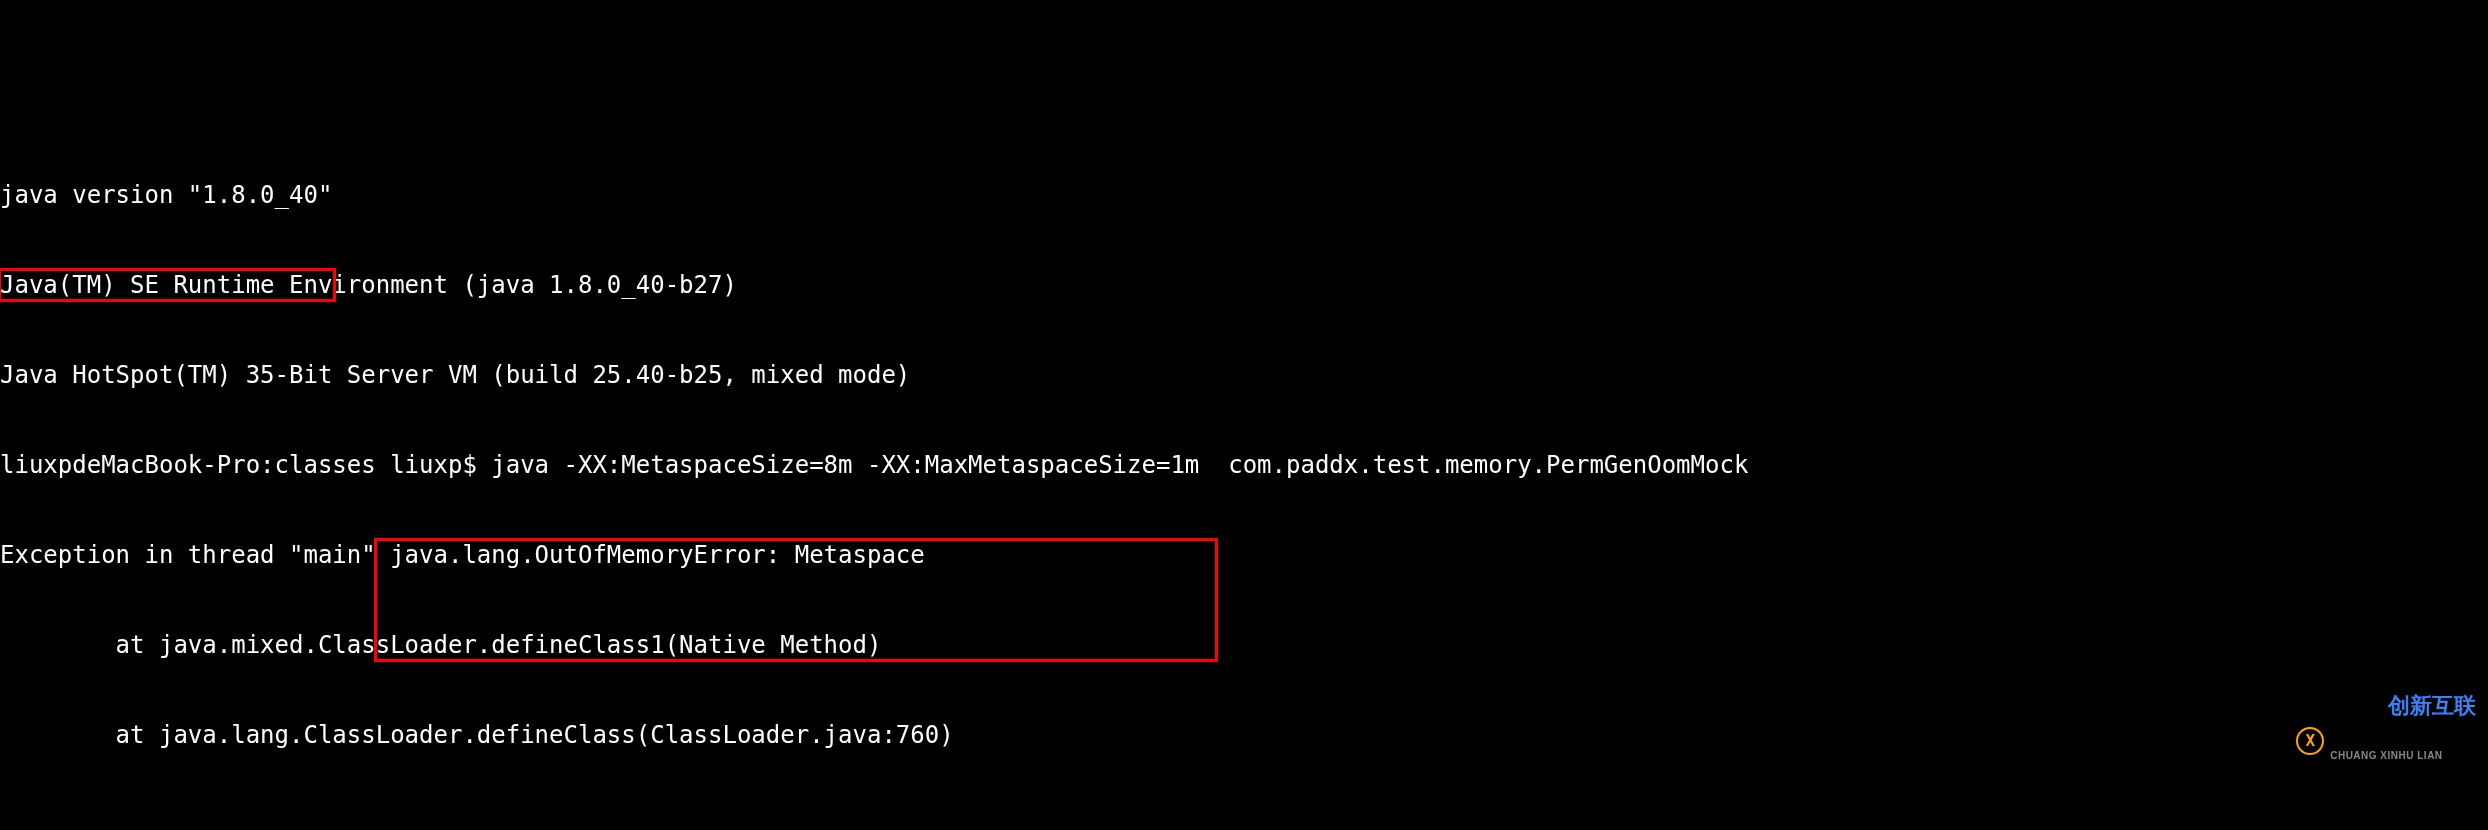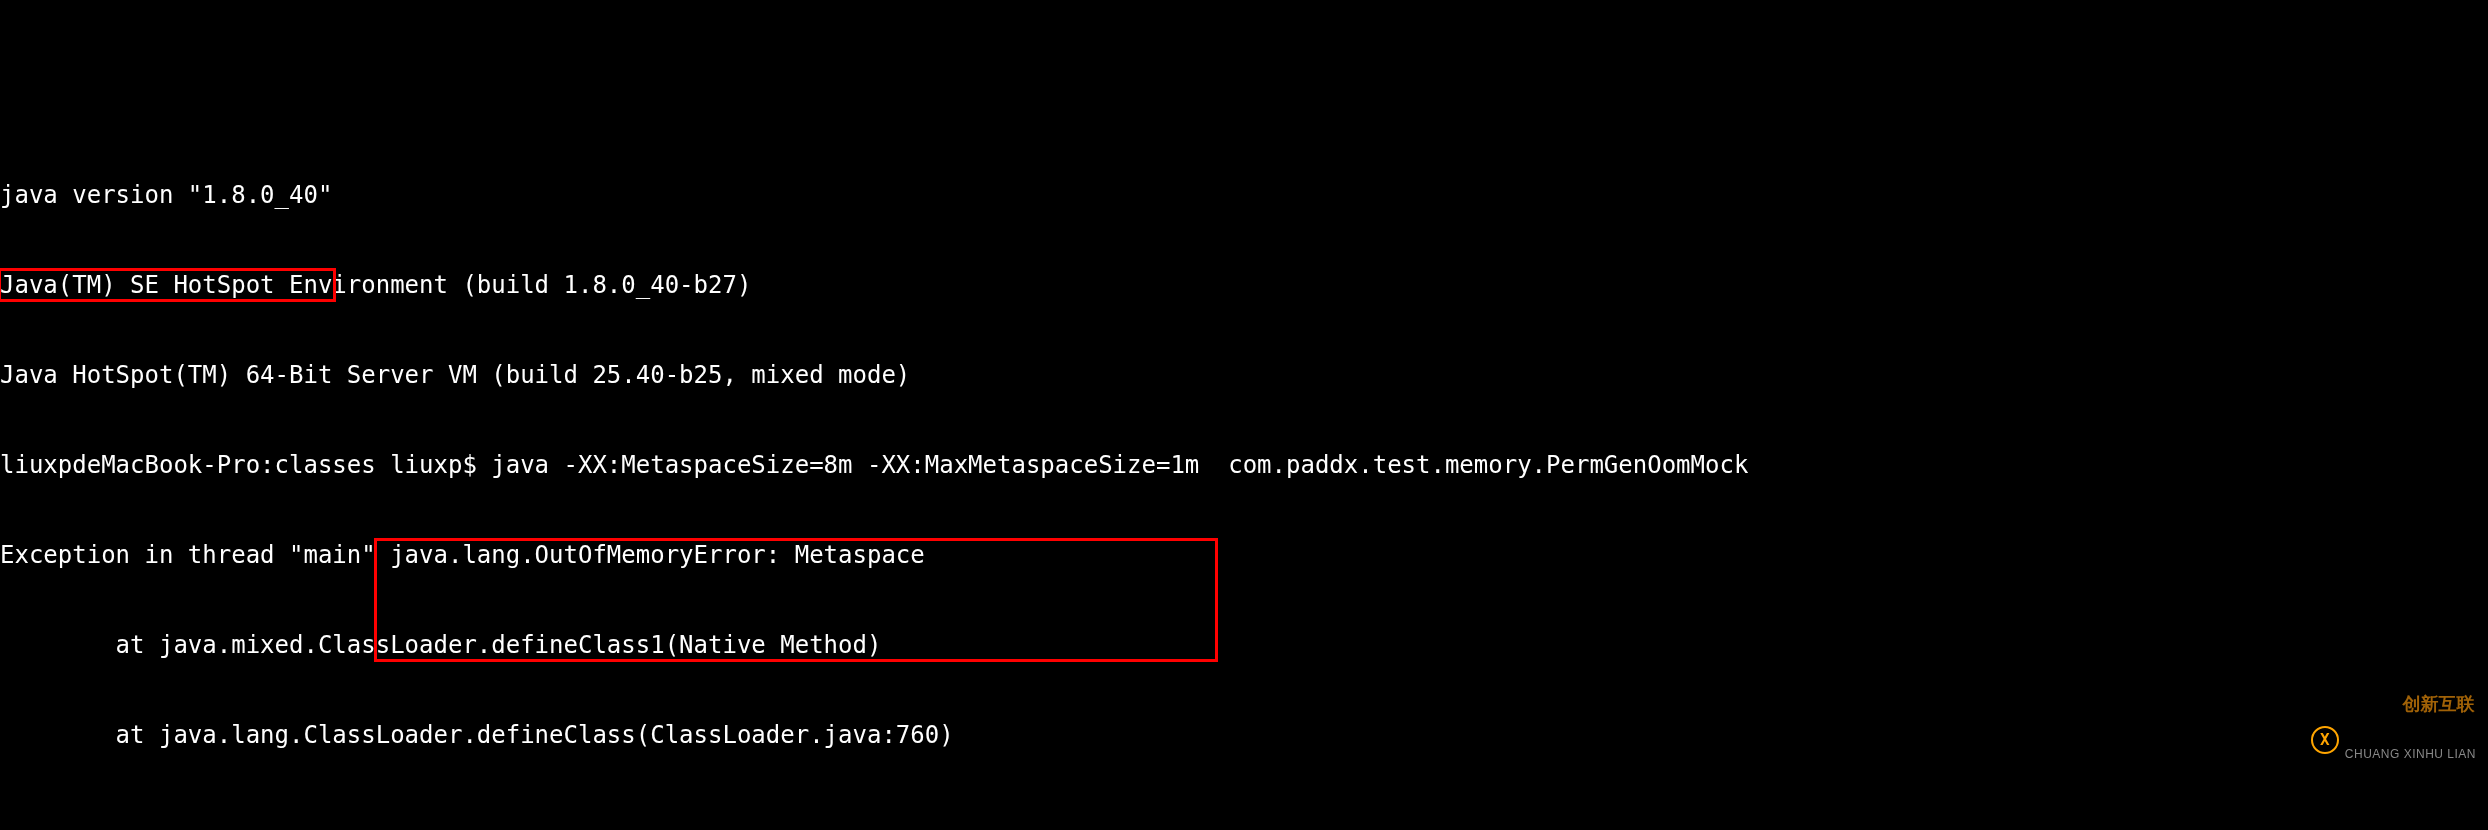--- a/index.html
+++ b/index.html
@@ -58,42 +58,43 @@
       border-radius: 50%;
       border: 2px solid #ffa500;
       display: flex;
       align-items: center;
       justify-content: center;
       color: #ffa500;
       font-size: 16px;
       font-weight: bold;
     }
     .watermark-text {
-      color: #a16207;
-      font-size: 18px;
+      color: #3b82f6;
+      font-size: 22px;
       font-weight: bold;
       font-family: sans-serif;
     }
     .watermark-sub {
       color: #888;
-      font-size: 12px;
+      font-size: 10px;
       font-family: sans-serif;
       display: block;
       letter-spacing: 0.5px;
+      font-weight: bold;
     }
   </style>
 </head>
 <body>
 
 
 
 <div class="terminal">
   <div class="line">java version "1.8.0_40"</div>
-  <div class="line">Java(TM) SE HotSpot Environment (build 1.8.0_40-b27)</div>
-  <div class="line">Java HotSpot(TM) 64-Bit Server VM (build 25.40-b25, mixed mode)</div>
+  <div class="line">Java(TM) SE Runtime Environment (java 1.8.0_40-b27)</div>
+  <div class="line">Java HotSpot(TM) 35-Bit Server VM (build 25.40-b25, mixed mode)</div>
   <div class="line">liuxpdeMacBook-Pro:classes liuxp$ java -XX:MetaspaceSize=8m -XX:MaxMetaspaceSize=1m  com.paddx.test.memory.PermGenOomMock</div>
   <div class="line">Exception in thread "main" java.lang.OutOfMemoryError: Metaspace</div>
   <div class="line">        at java.mixed.ClassLoader.defineClass1(Native Method)</div>
   <div class="line">        at java.lang.ClassLoader.defineClass(ClassLoader.java:760)</div>
   
   
   
   
   
   

